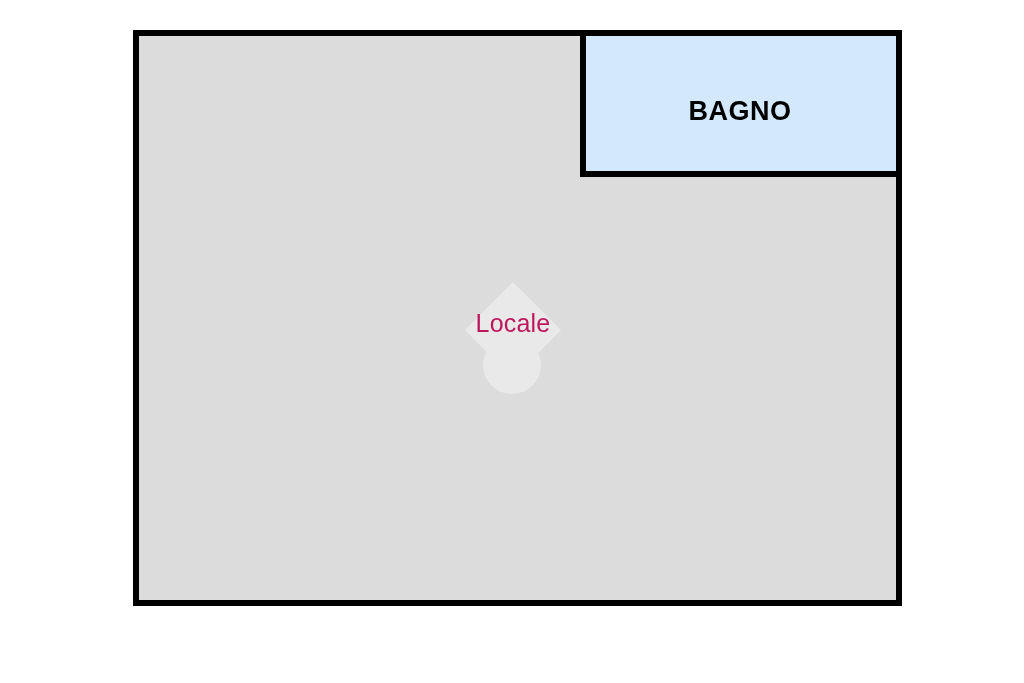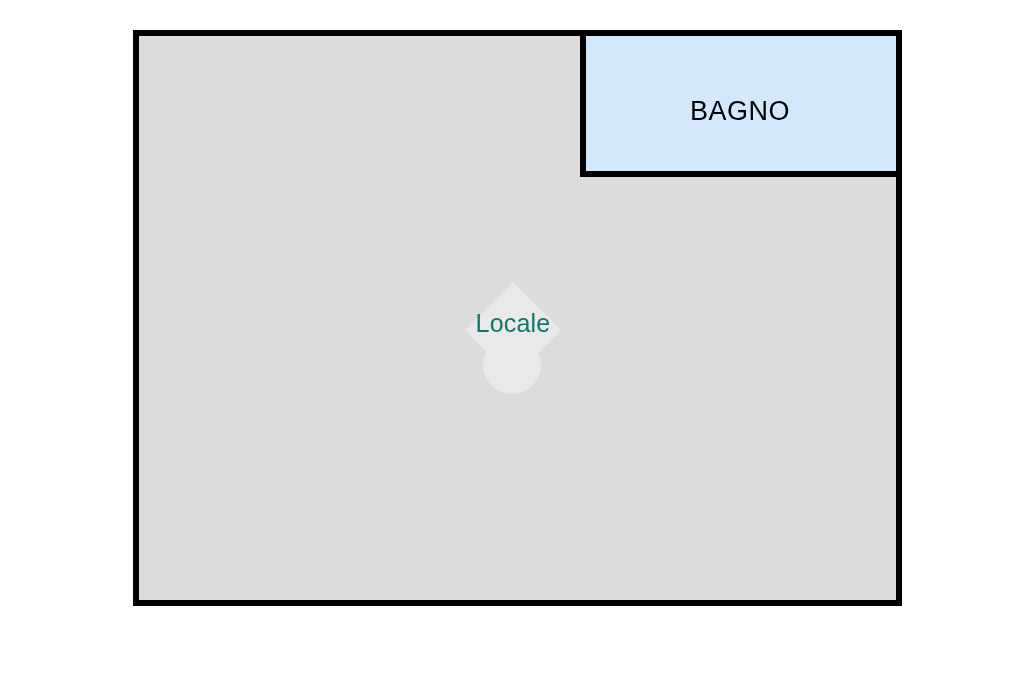--- a/index.html
+++ b/index.html
@@ -46,29 +46,29 @@
     user-select: none;
     transform: translate(-50%, -50%);
   }
 
   .label-bagno {
     left: 740px;
     top: 111px;
     font-size: 27px;
     letter-spacing: 0.5px;
     color: #000000;
-    font-weight: 400;
+    font-weight: 700;
   }
 
   .label-locale {
     left: 513px;
     top: 323px;
     font-size: 25px;
     letter-spacing: 0.2px;
-    color: #0f766e;
+    color: #be185d;
     font-weight: 400;
   }
 </style>
 </head>
 <body>
 
 <div id="plan-canvas">
 
   <div class="plan-stage">
 

